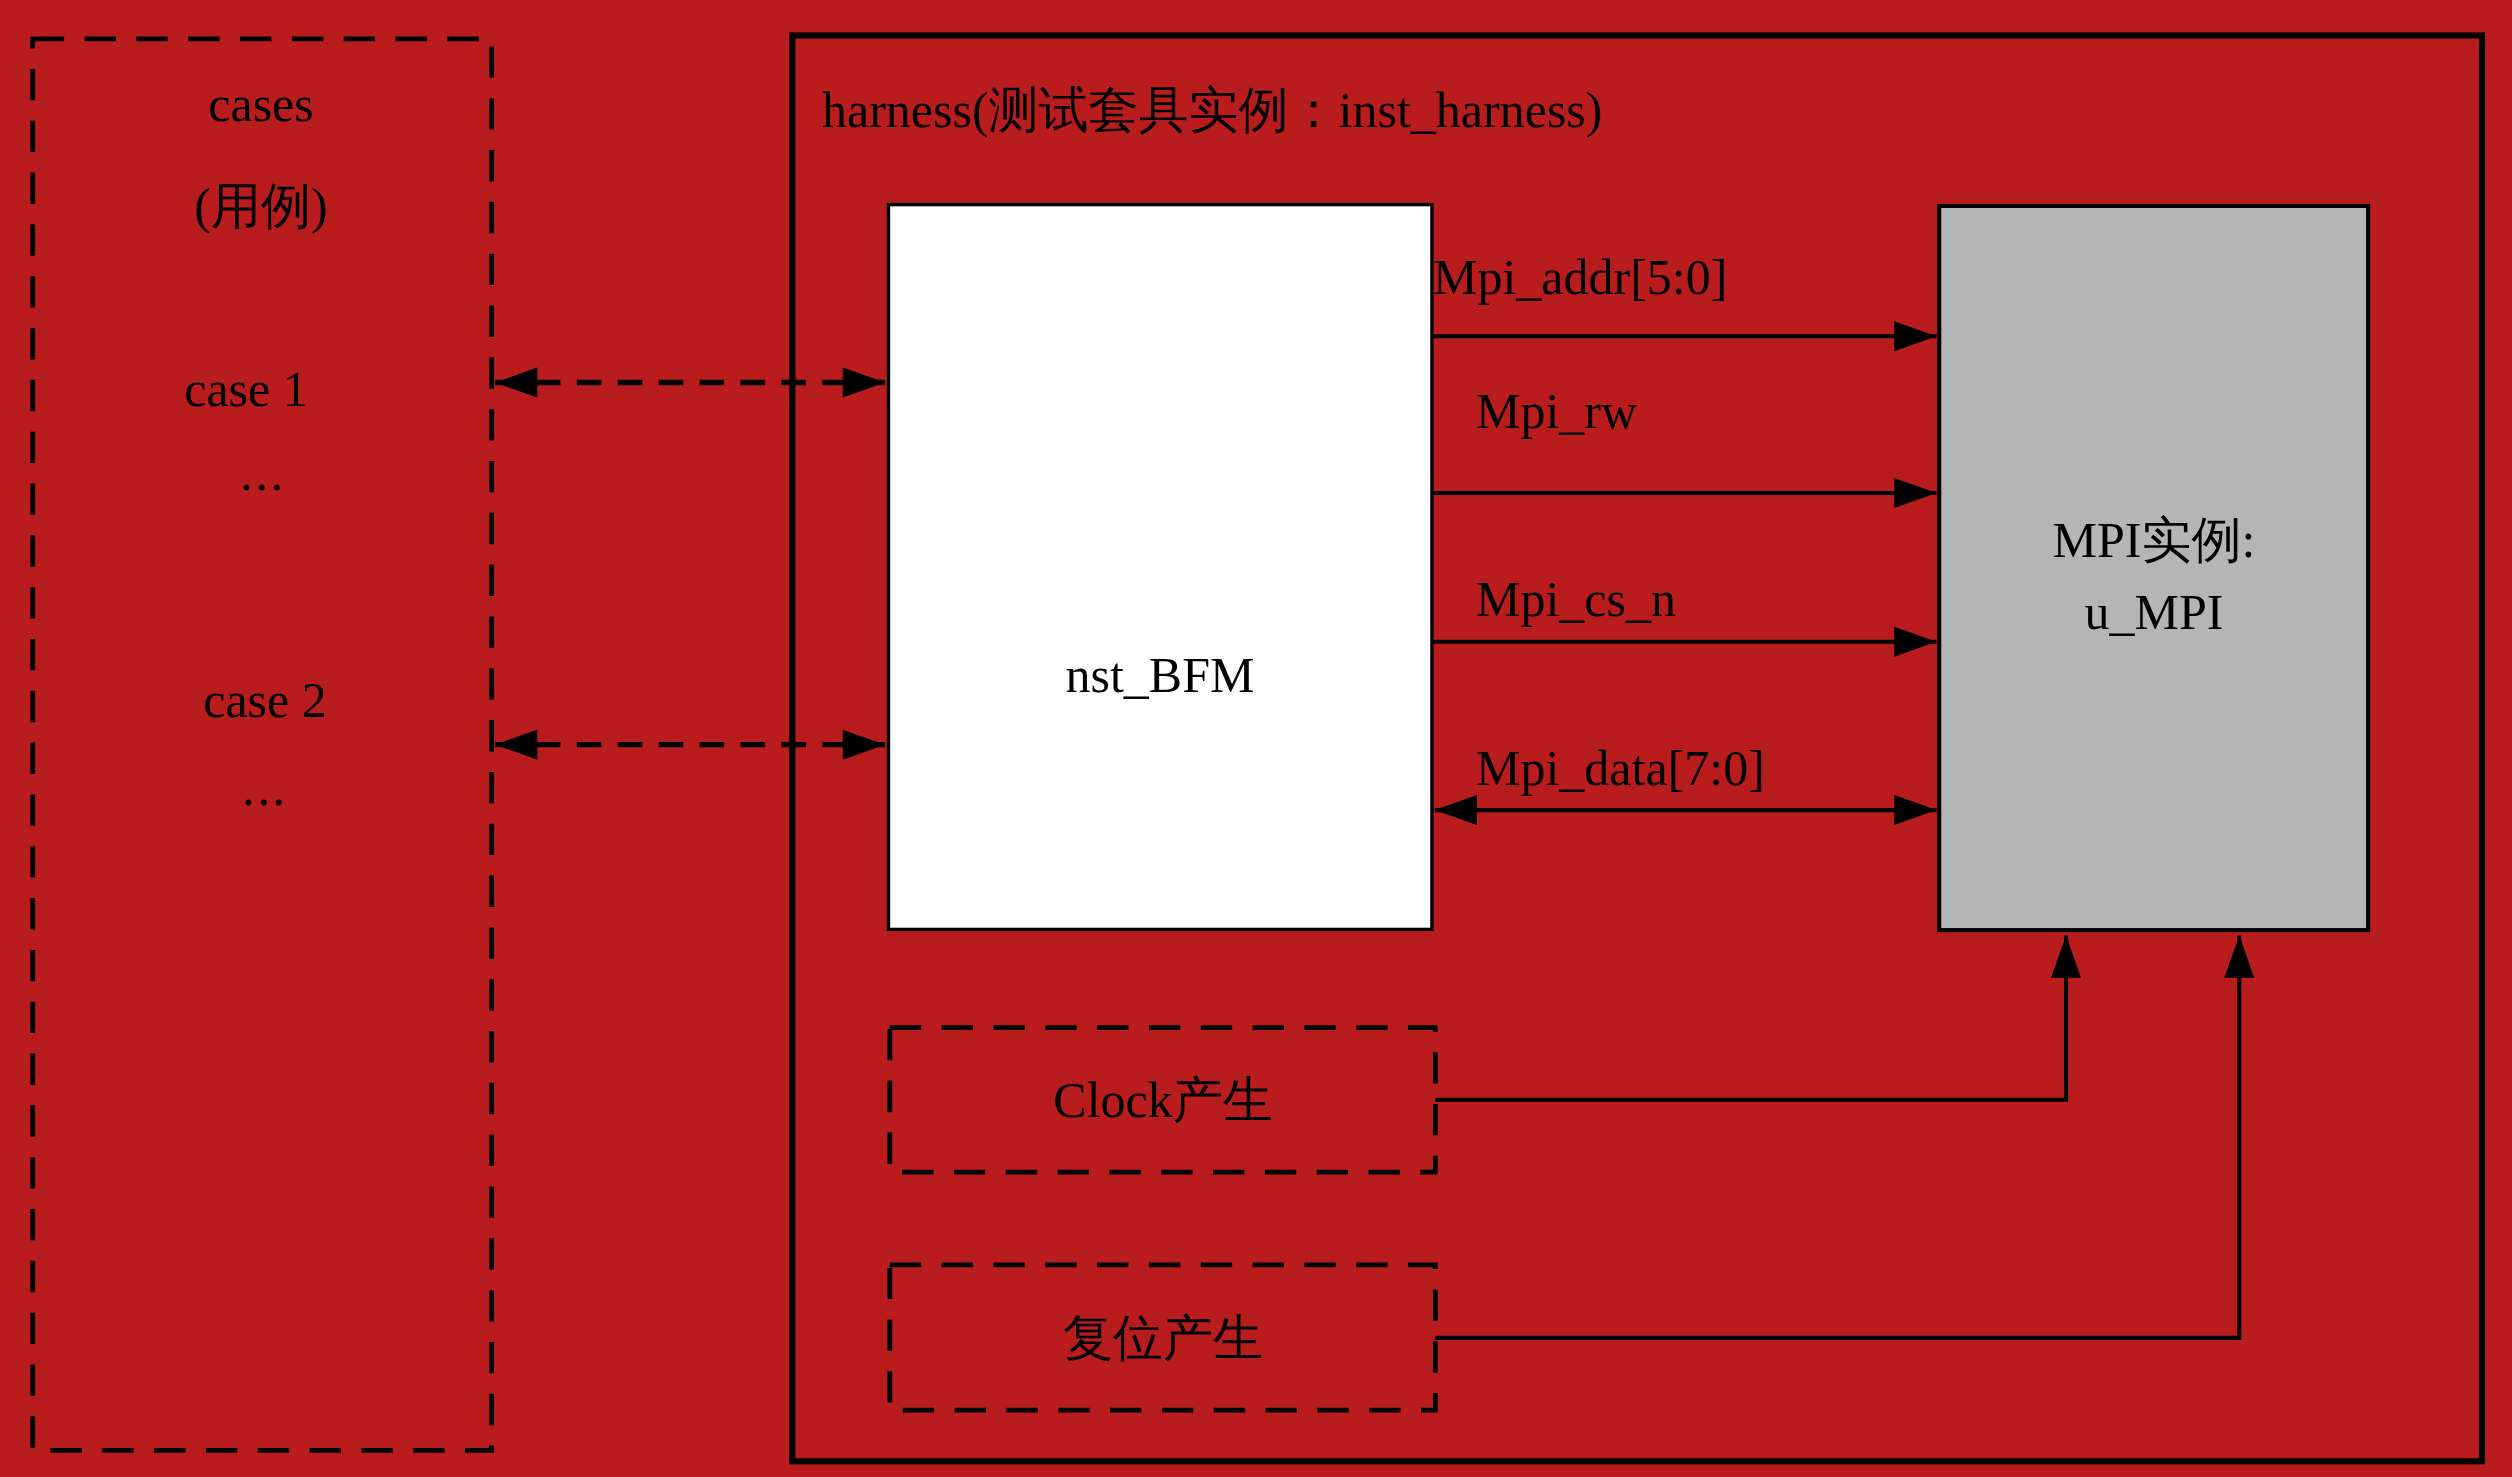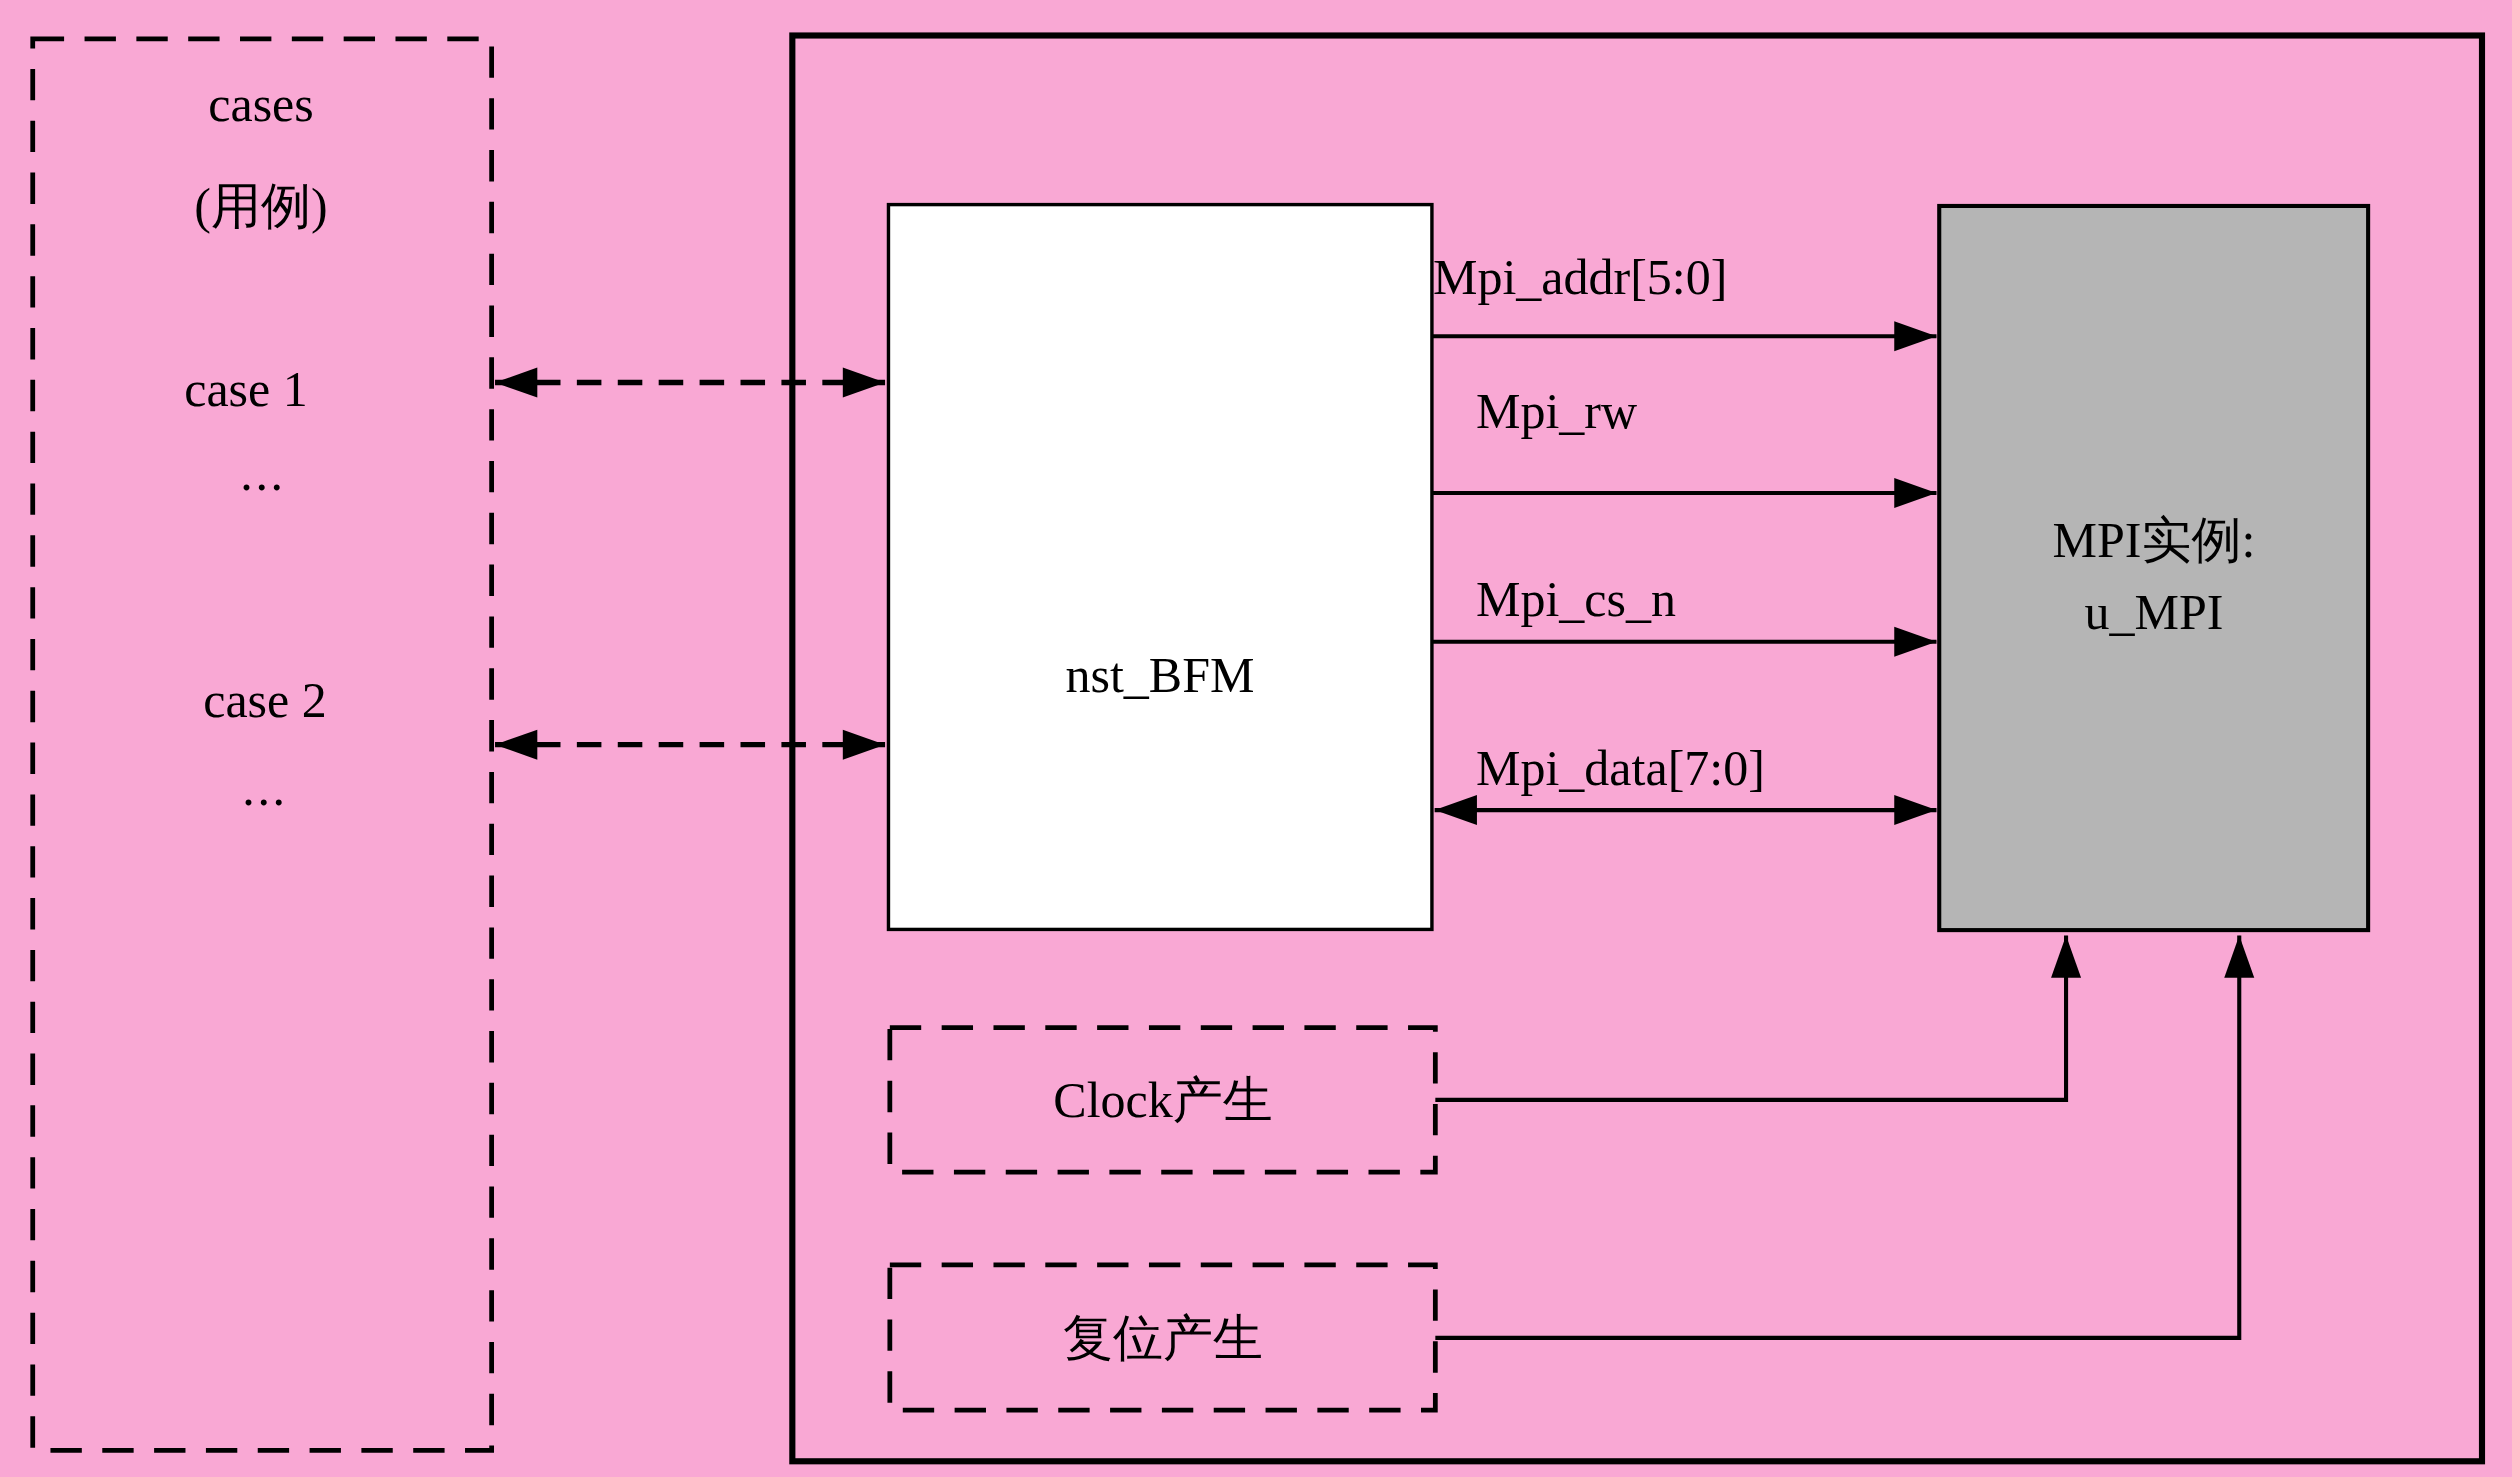--- a/index.html
+++ b/index.html
@@ -1,19 +1,19 @@
 <!DOCTYPE html>
 <html style="font-size:11px"><head>
 <meta charset="utf-8">
 <style>
   html,body{margin:0;padding:0;background:#ffffff;}
   #canvas{
     position:relative;
     width:2512px;height:1477px;
-    background:#f9a8d4;
+    background:#b91c1c;
     font-family:"Liberation Serif","DejaVu Serif",serif;
     color:#000000;
     overflow:hidden;
   }
   #shapes{position:absolute;left:0;top:0;}
   .txt{
     position:absolute;
     white-space:nowrap;
     font-size:50px;
     line-height:1;
@@ -62,20 +62,21 @@
 
   <div class="txt ctr" style="left:261px;top:104px;">cases</div>
   <div class="txt ctr" style="left:261px;top:206px;">(用例)</div>
 
   <div class="txt ctr" style="left:246px;top:389px;">case 1</div>
   <div class="txt ctr dots" style="left:263px;top:473px;">...</div>
 
   <div class="txt ctr" style="left:265px;top:700px;">case 2</div>
   <div class="txt ctr dots" style="left:265px;top:788px;">...</div>
 
+  <div class="txt lft" style="left:822px;top:110px;">harness(测试套具实例：inst_harness)</div>
 
   <div class="txt ctr" style="left:1160px;top:675px;">nst_BFM</div>
 
   <div class="txt ctr" style="left:2154px;top:540px;text-align:right;">MPI实例:</div>
   <div class="txt ctr" style="left:2154px;top:612px;text-align:center;">u_MPI</div>
 
   <div class="txt lft" style="left:1389px;top:277px;margin-left:44px;">Mpi_addr[5:0]</div>
   <div class="txt lft" style="left:1476px;top:411px;">Mpi_rw</div>
   <div class="txt lft" style="left:1476px;top:599px;">Mpi_cs_n</div>
   <div class="txt lft" style="left:1476px;top:756px;margin-top:12px;">Mpi_data[7:0]</div>

